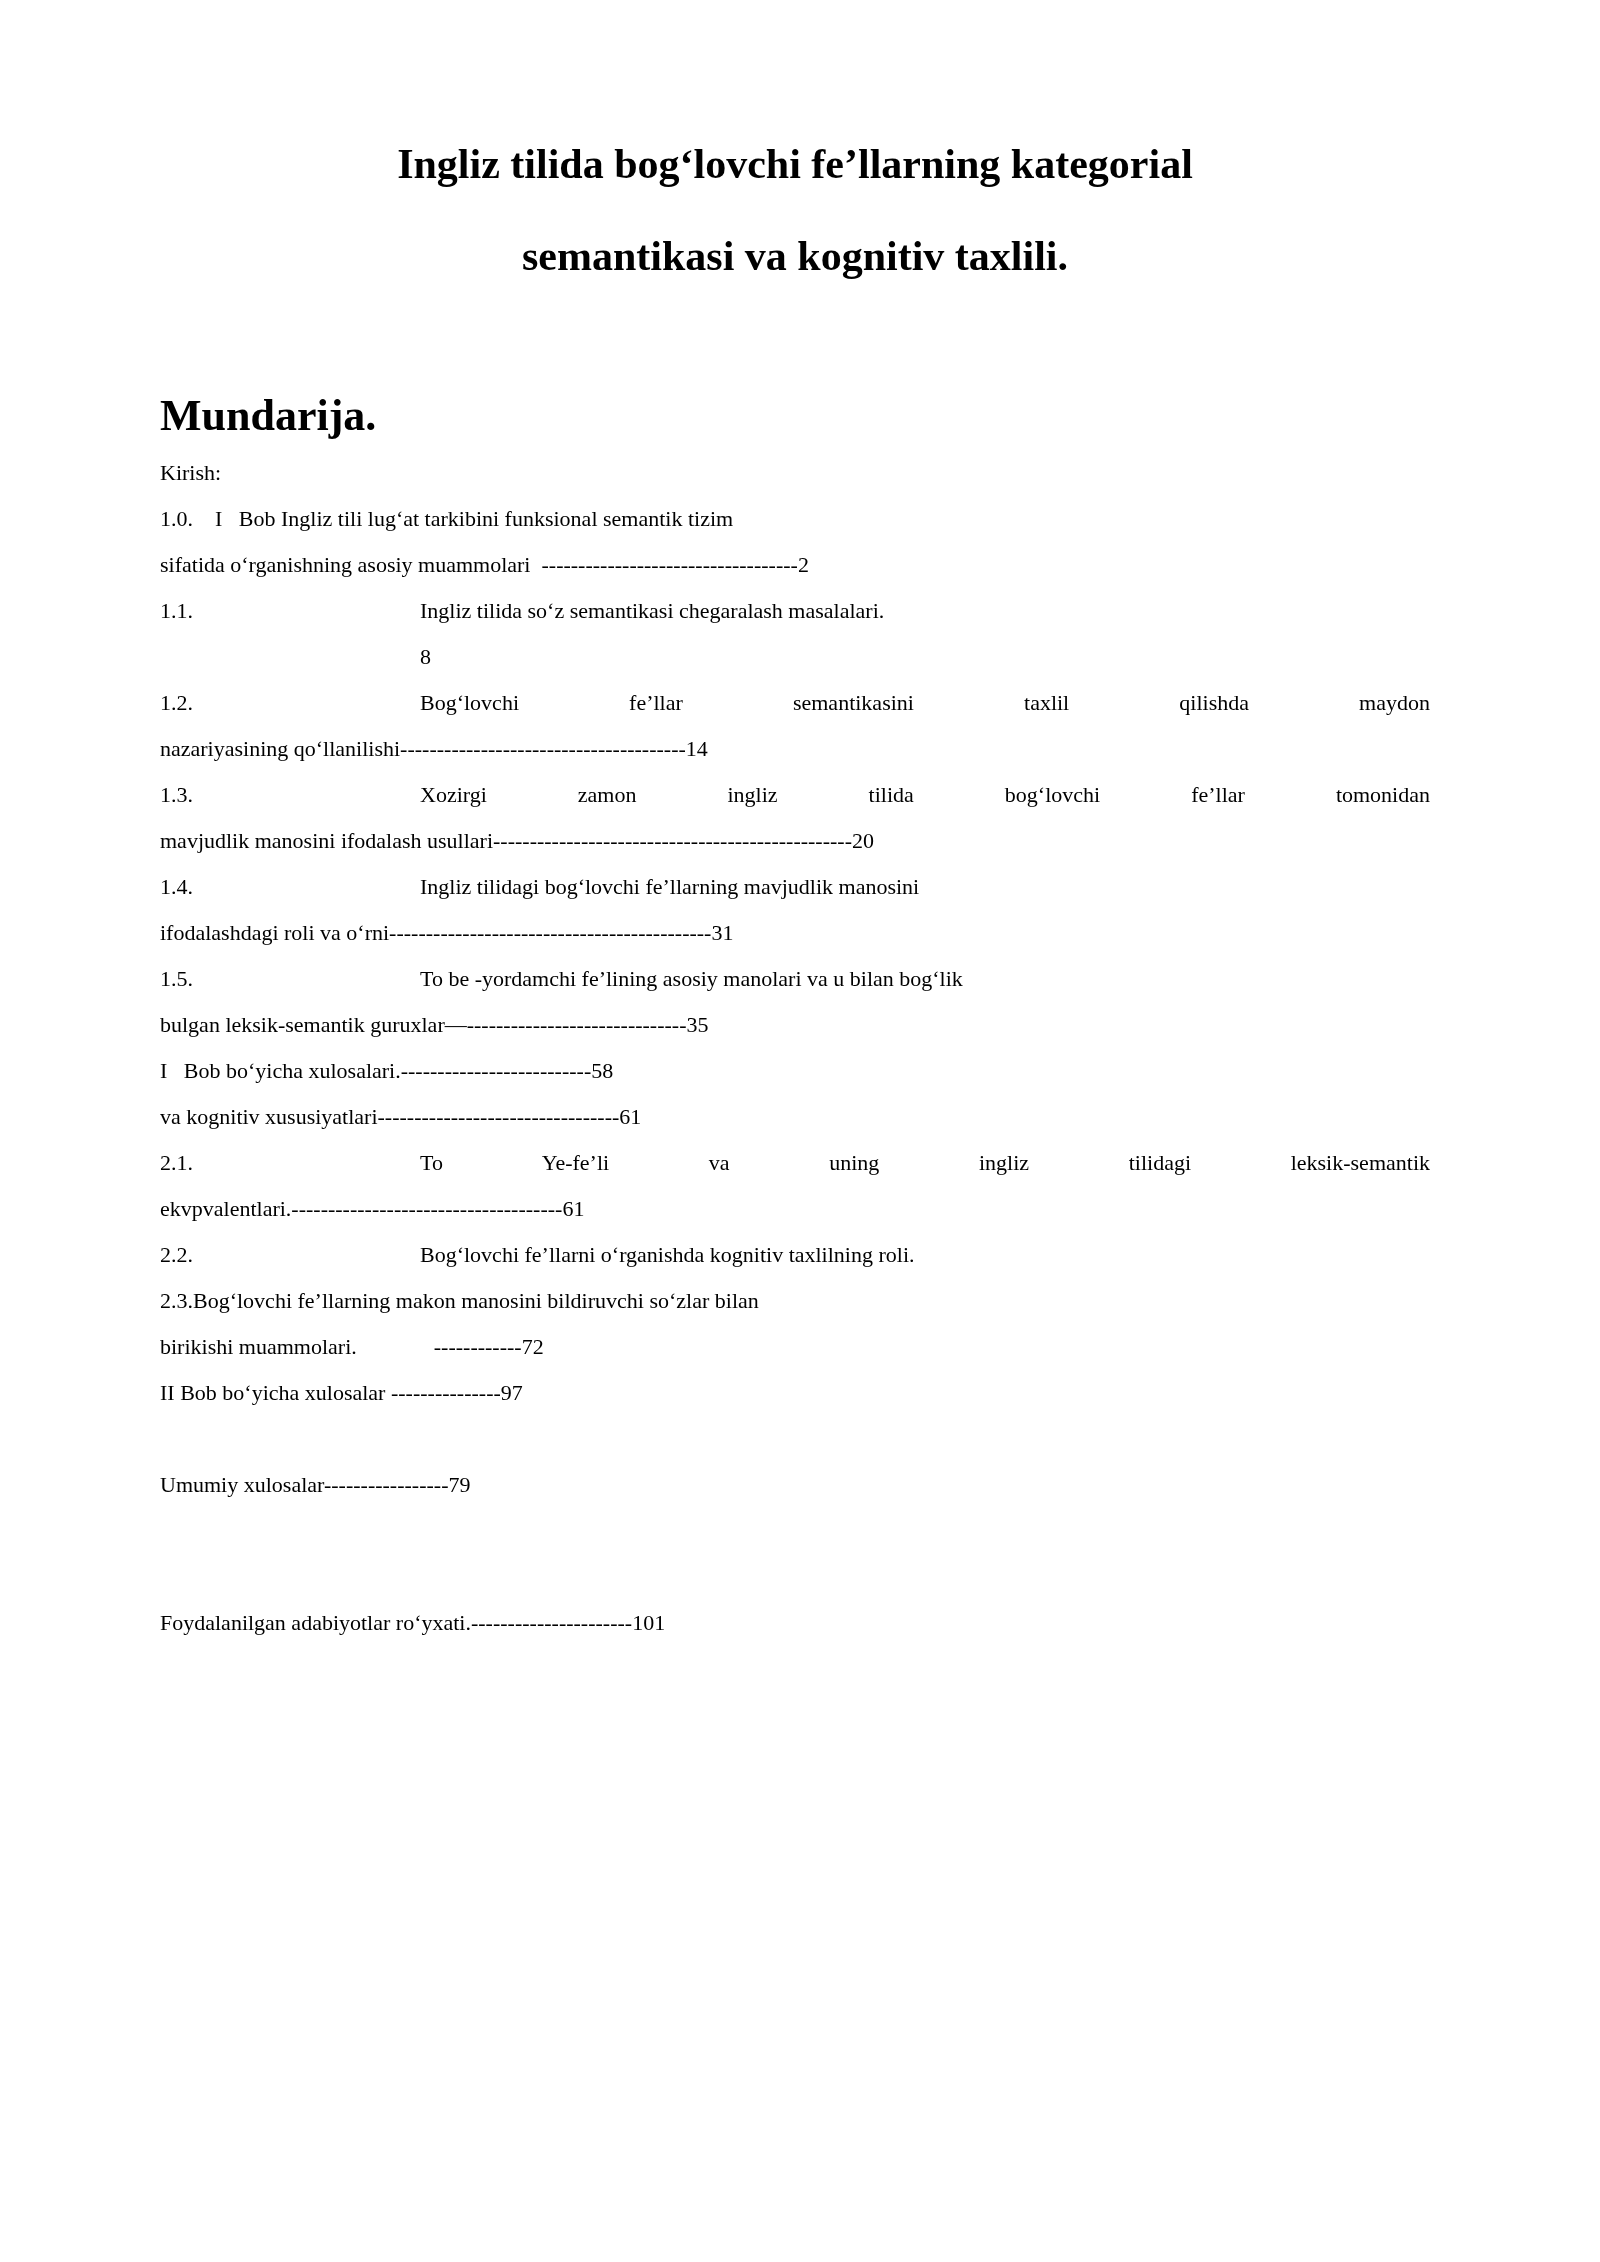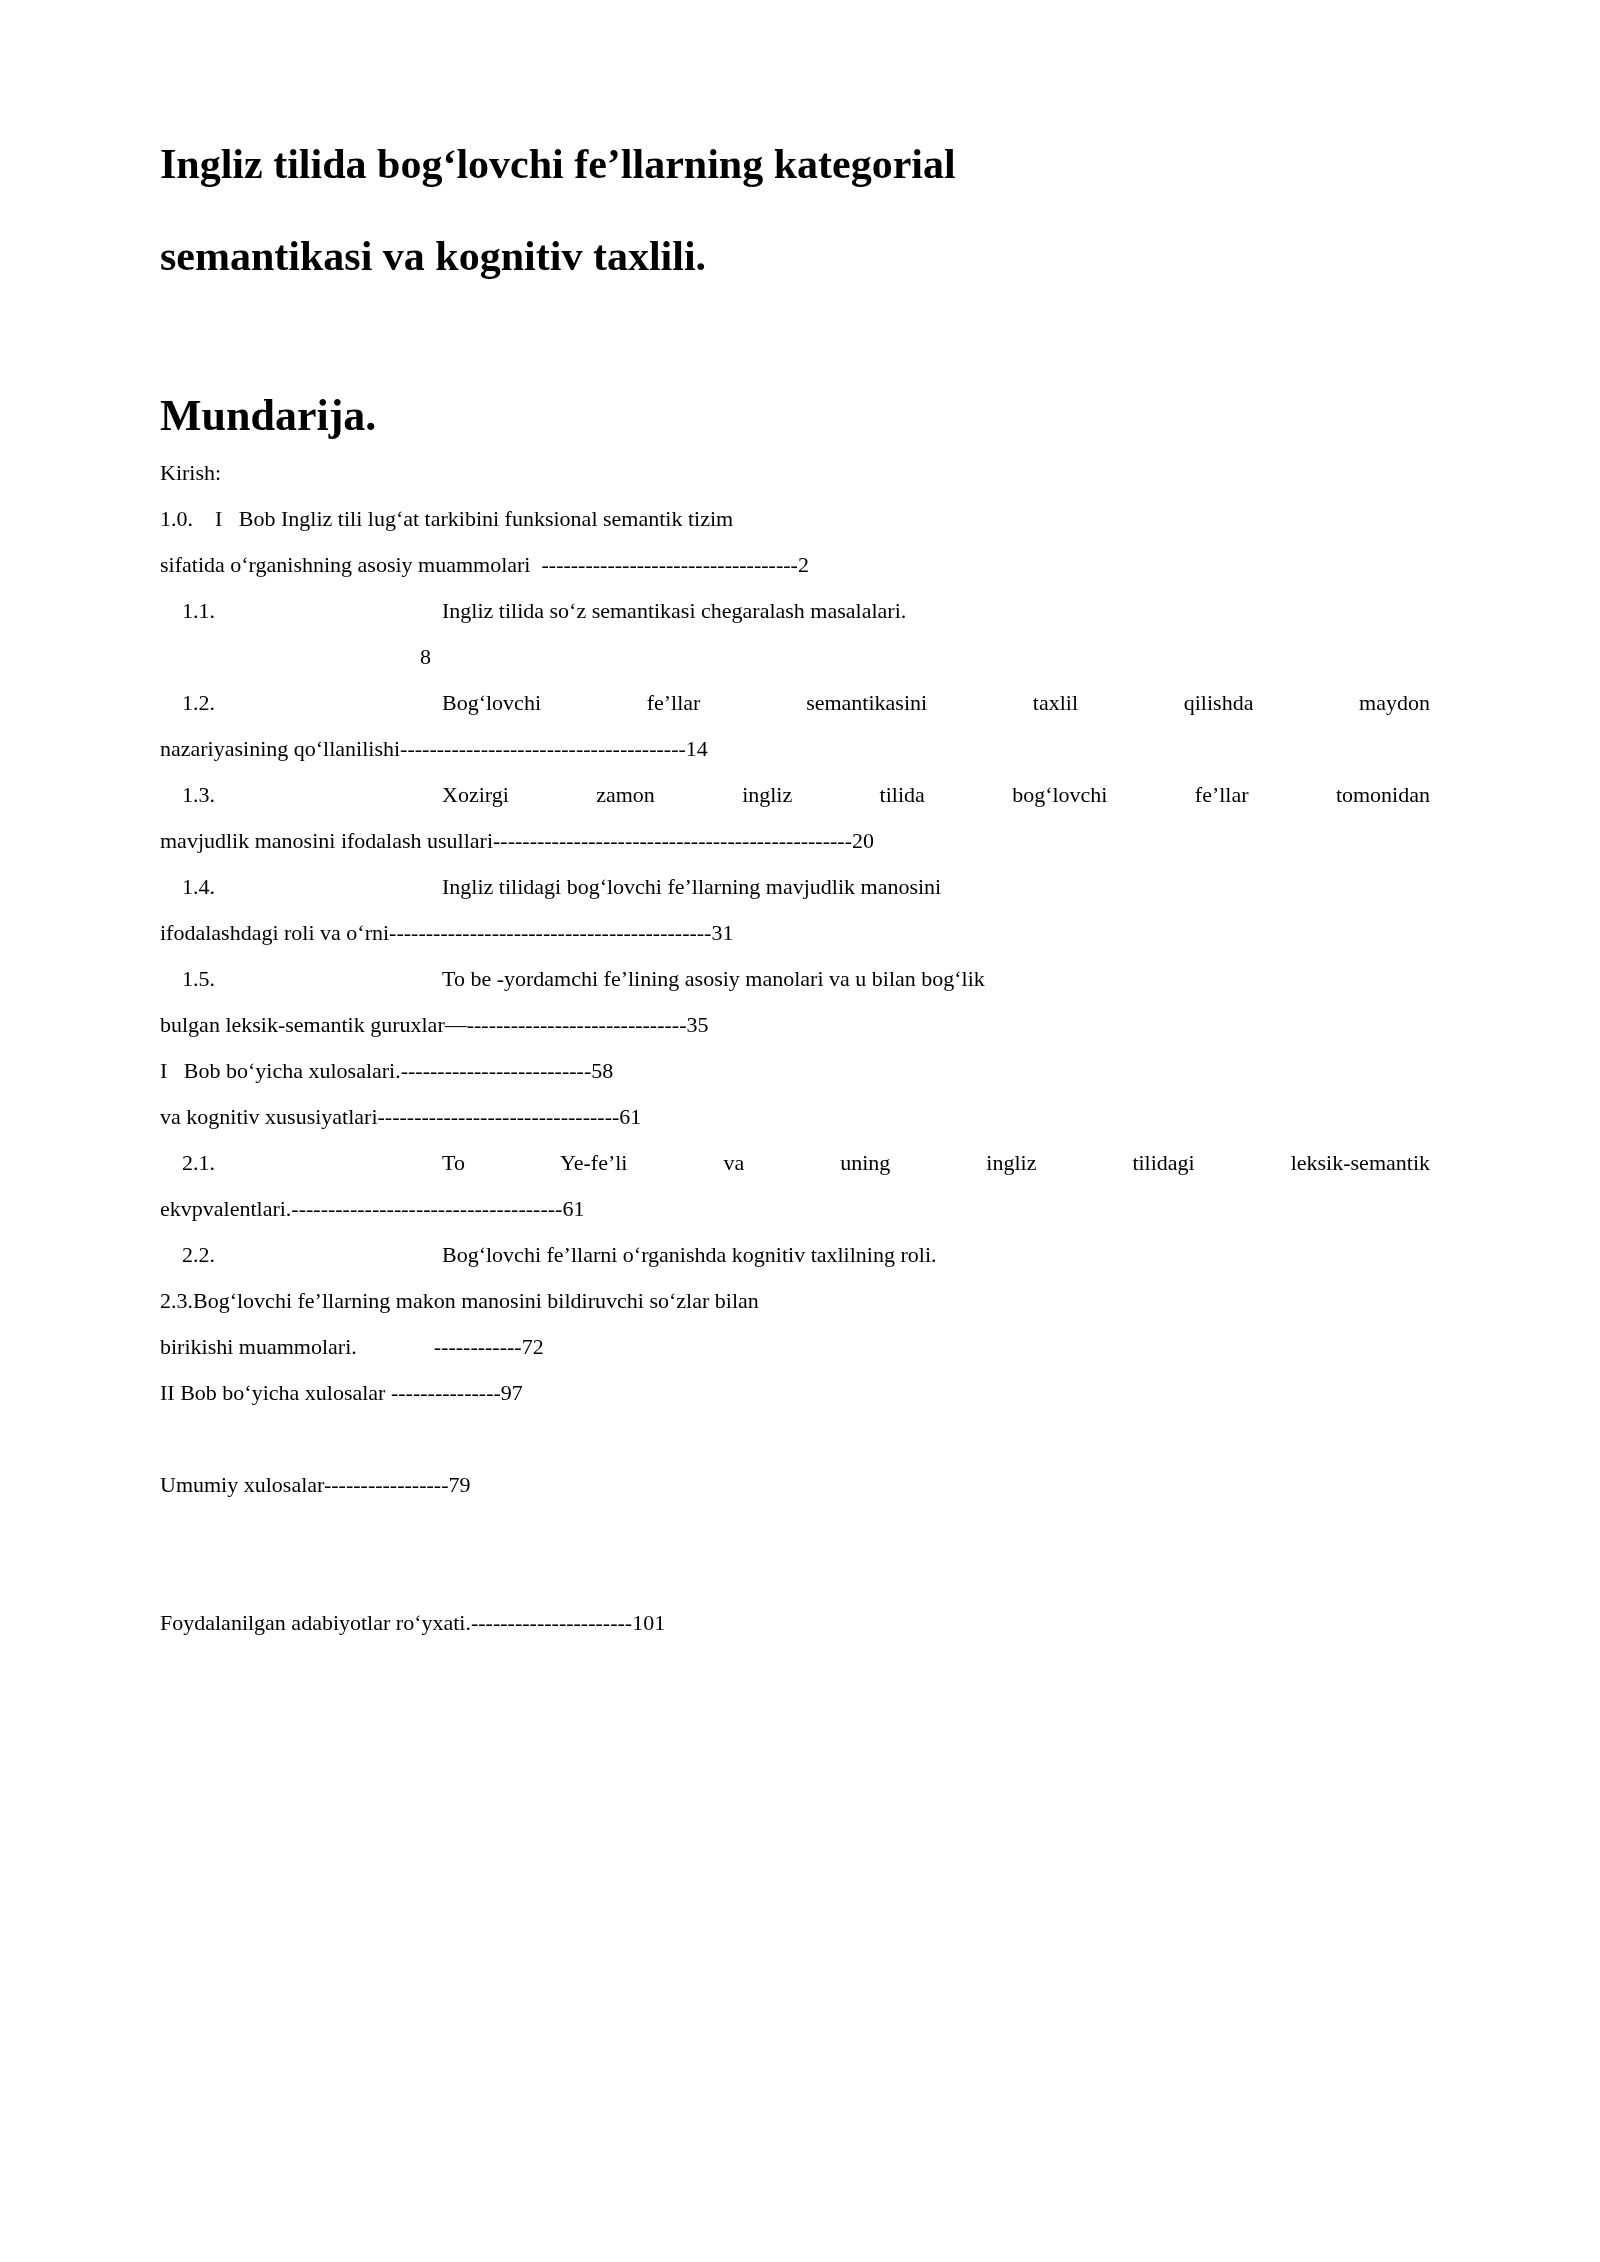--- a/index.html
+++ b/index.html
@@ -15,21 +15,21 @@
     font-family: "Liberation Serif", "DejaVu Serif", serif;
   }
   .page {
     box-sizing: border-box;
     width: 1600px;
     height: 2262px;
     padding: 118px 170px 0 160px;
     background: #ffffff;
   }
   .doc-title {
-    text-align: left;
+    text-align: center;
     font-weight: bold;
     font-size: 42px;
   }
   .title-line {
     line-height: 92px;
     white-space: pre-wrap;
   }
   .toc-heading {
     margin-top: 86px;
     font-weight: bold;
@@ -42,21 +42,20 @@
   .line {
     font-size: 22px;
     line-height: 46px;
     min-height: 46px;
     white-space: pre-wrap;
   }
   .line .num {
     display: inline-block;
     width: 260px;
     white-space: pre;
-    margin-left: 22px;
   }
   .line.spread {
     white-space: normal;
     text-align: justify;
     text-align-last: justify;
   }
   .line.indent1 {
     padding-left: 260px;
   }
 </style>

